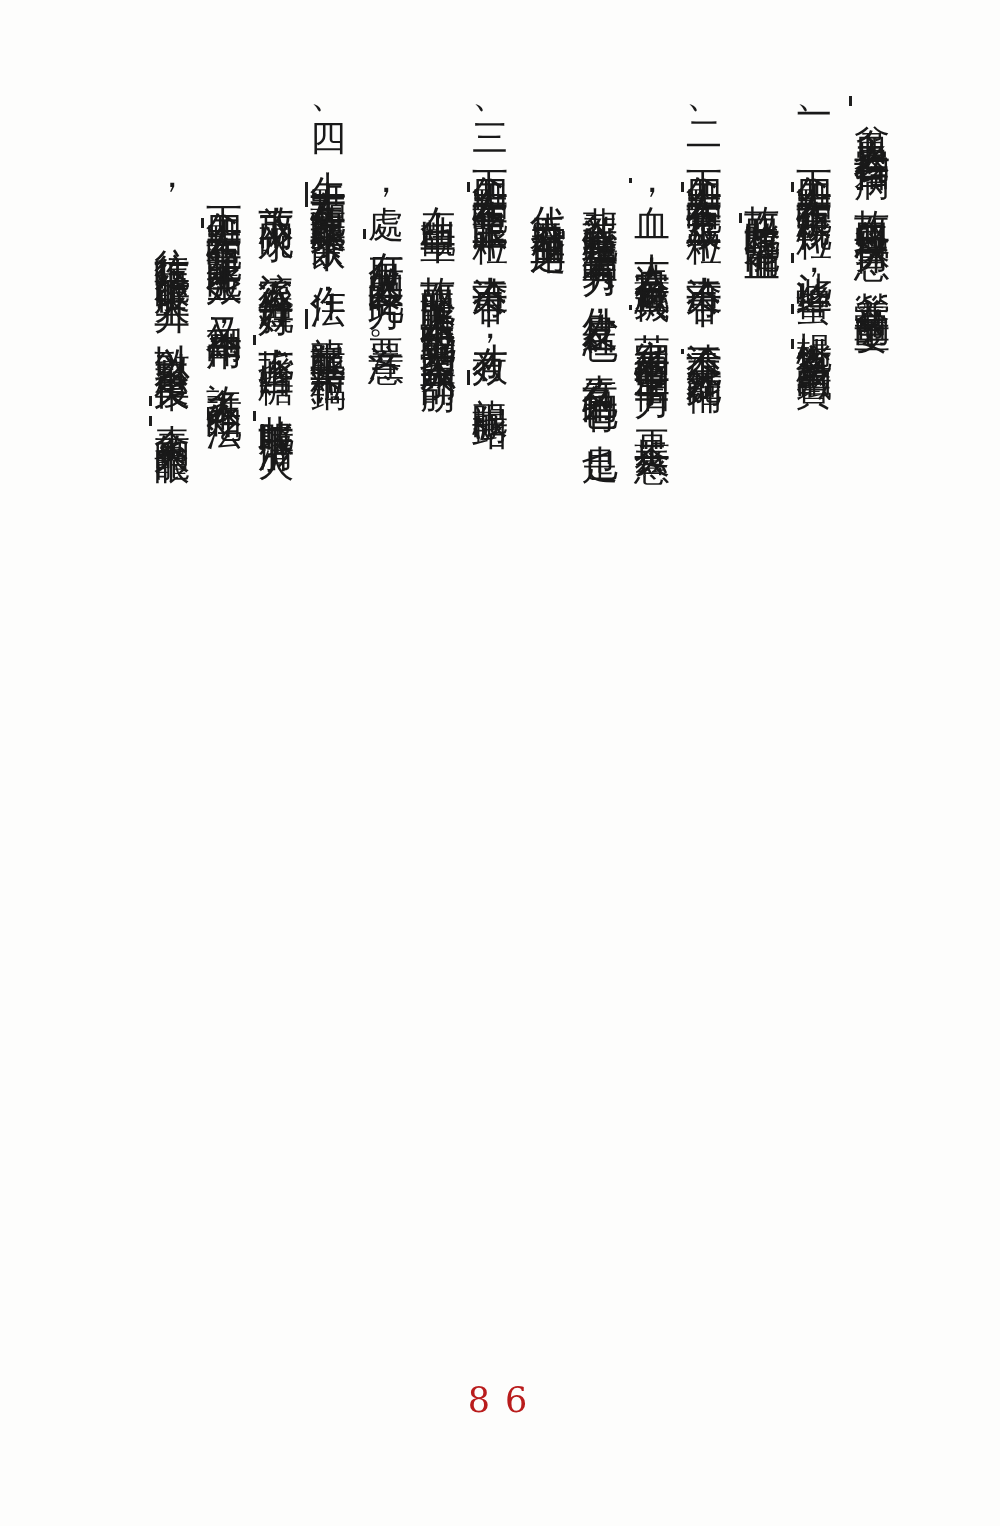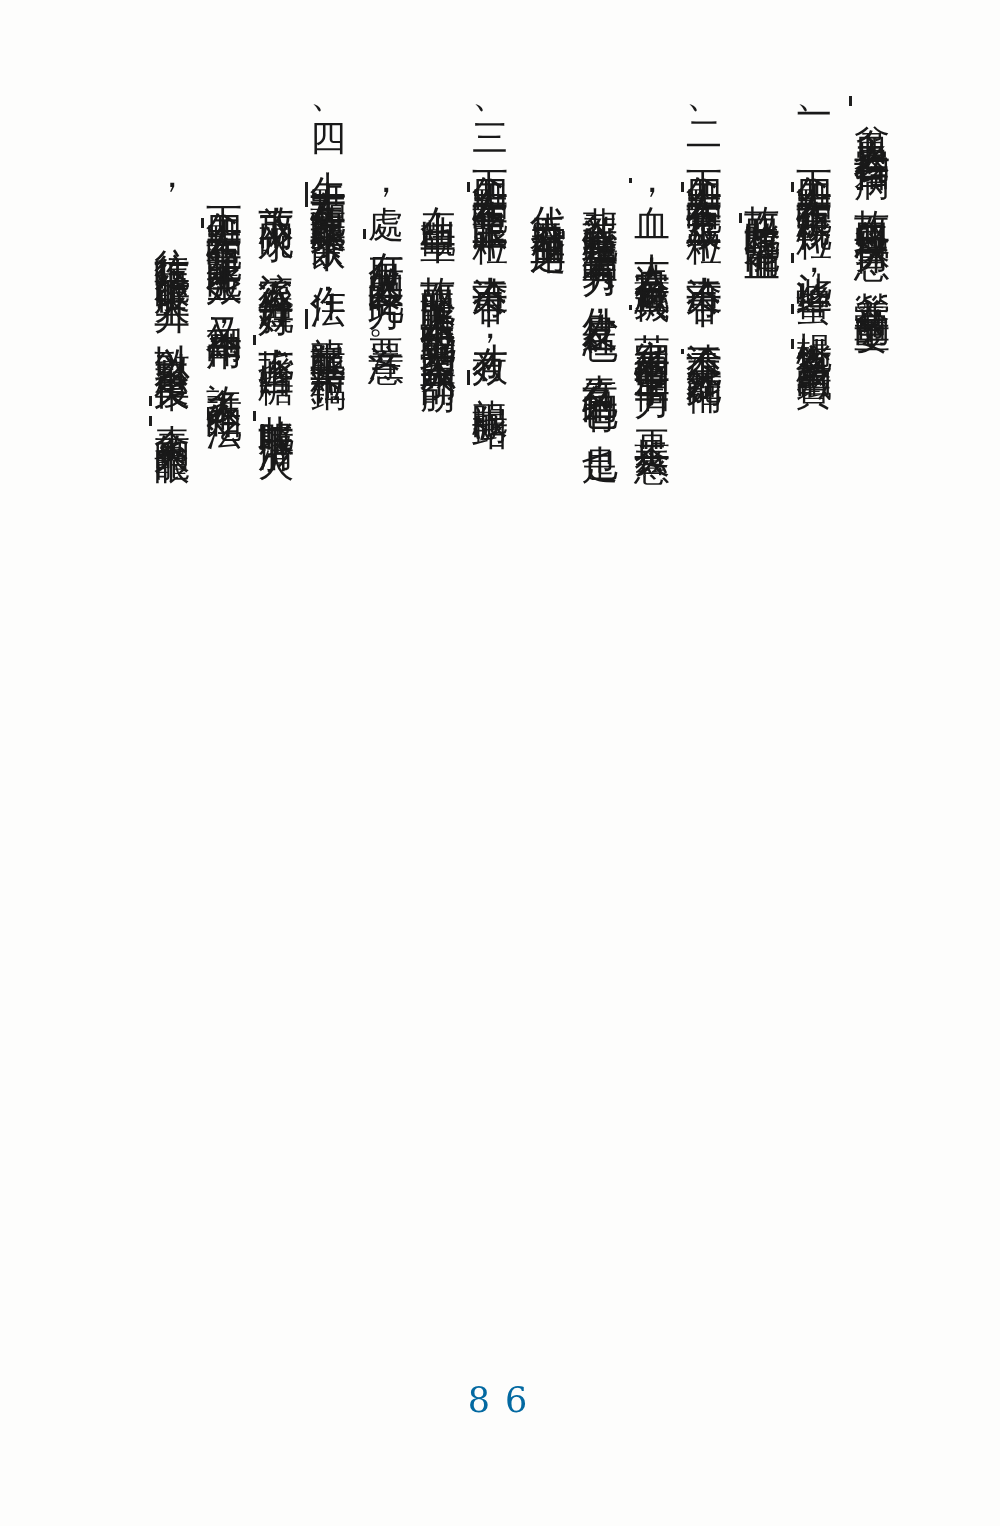--- a/index.html
+++ b/index.html
@@ -46,21 +46,21 @@
   .page-number {
     position: absolute;
     top: 1380px;
     left: 0;
     width: 1000px;
     text-align: center;
     font-size: 35px;
     letter-spacing: 15px;
     padding-left: 10px;
     box-sizing: border-box;
-    color: #0369a1;
+    color: #b91c1c;
     font-family: "DejaVu Serif", serif;
   }
 </style>
 </head>
 <body>
 
 <div class="page">
   <div class="text-block">
       <div class="col intro"><span class="em">貧血</span><span>之人容易招百病，故而每日操勞休息，營養非常的重要。</span></div>
       <div class="col item"><span>一、下午四點左右吃下</span><span class="em">楊桃</span><span>一粒，沾些</span><span class="em">蜂蜜</span><span>，</span><span class="em">楊桃</span><span>含有多量的</span><span class="em">鐵質</span><span>，</span></div>

